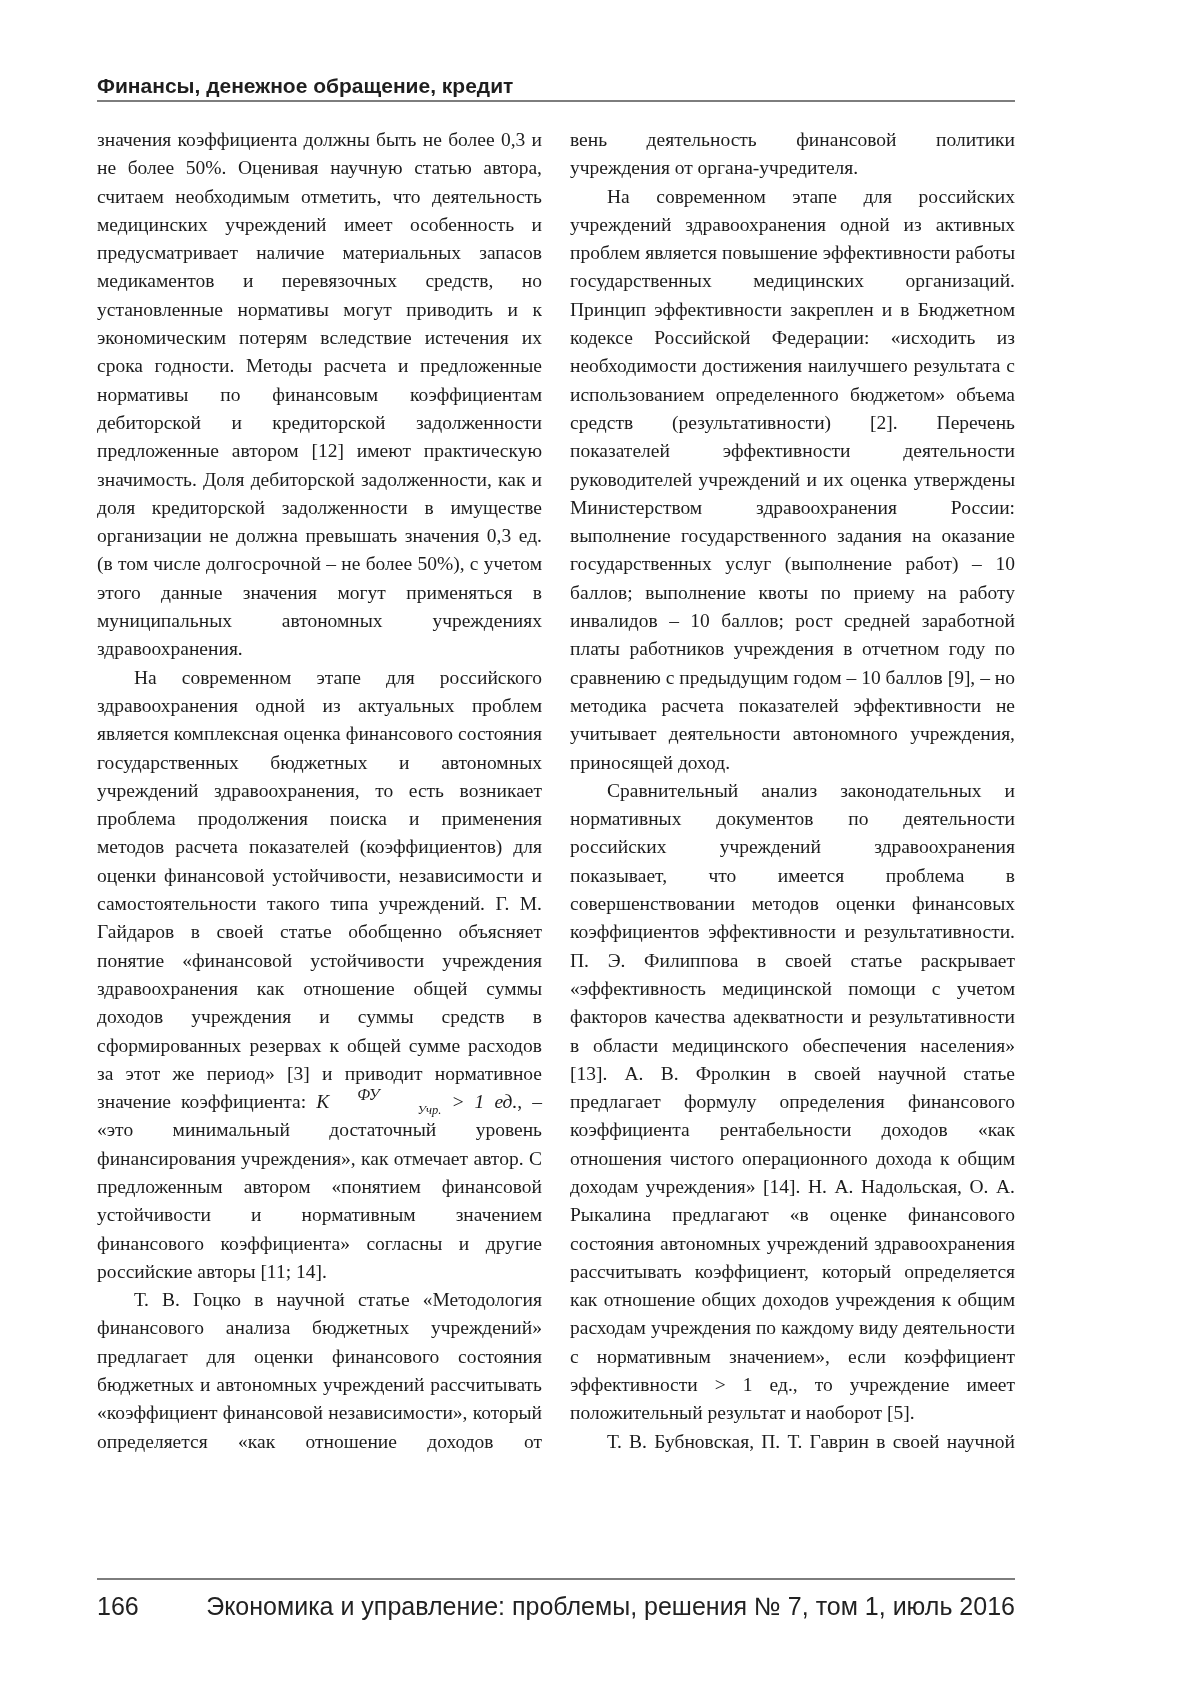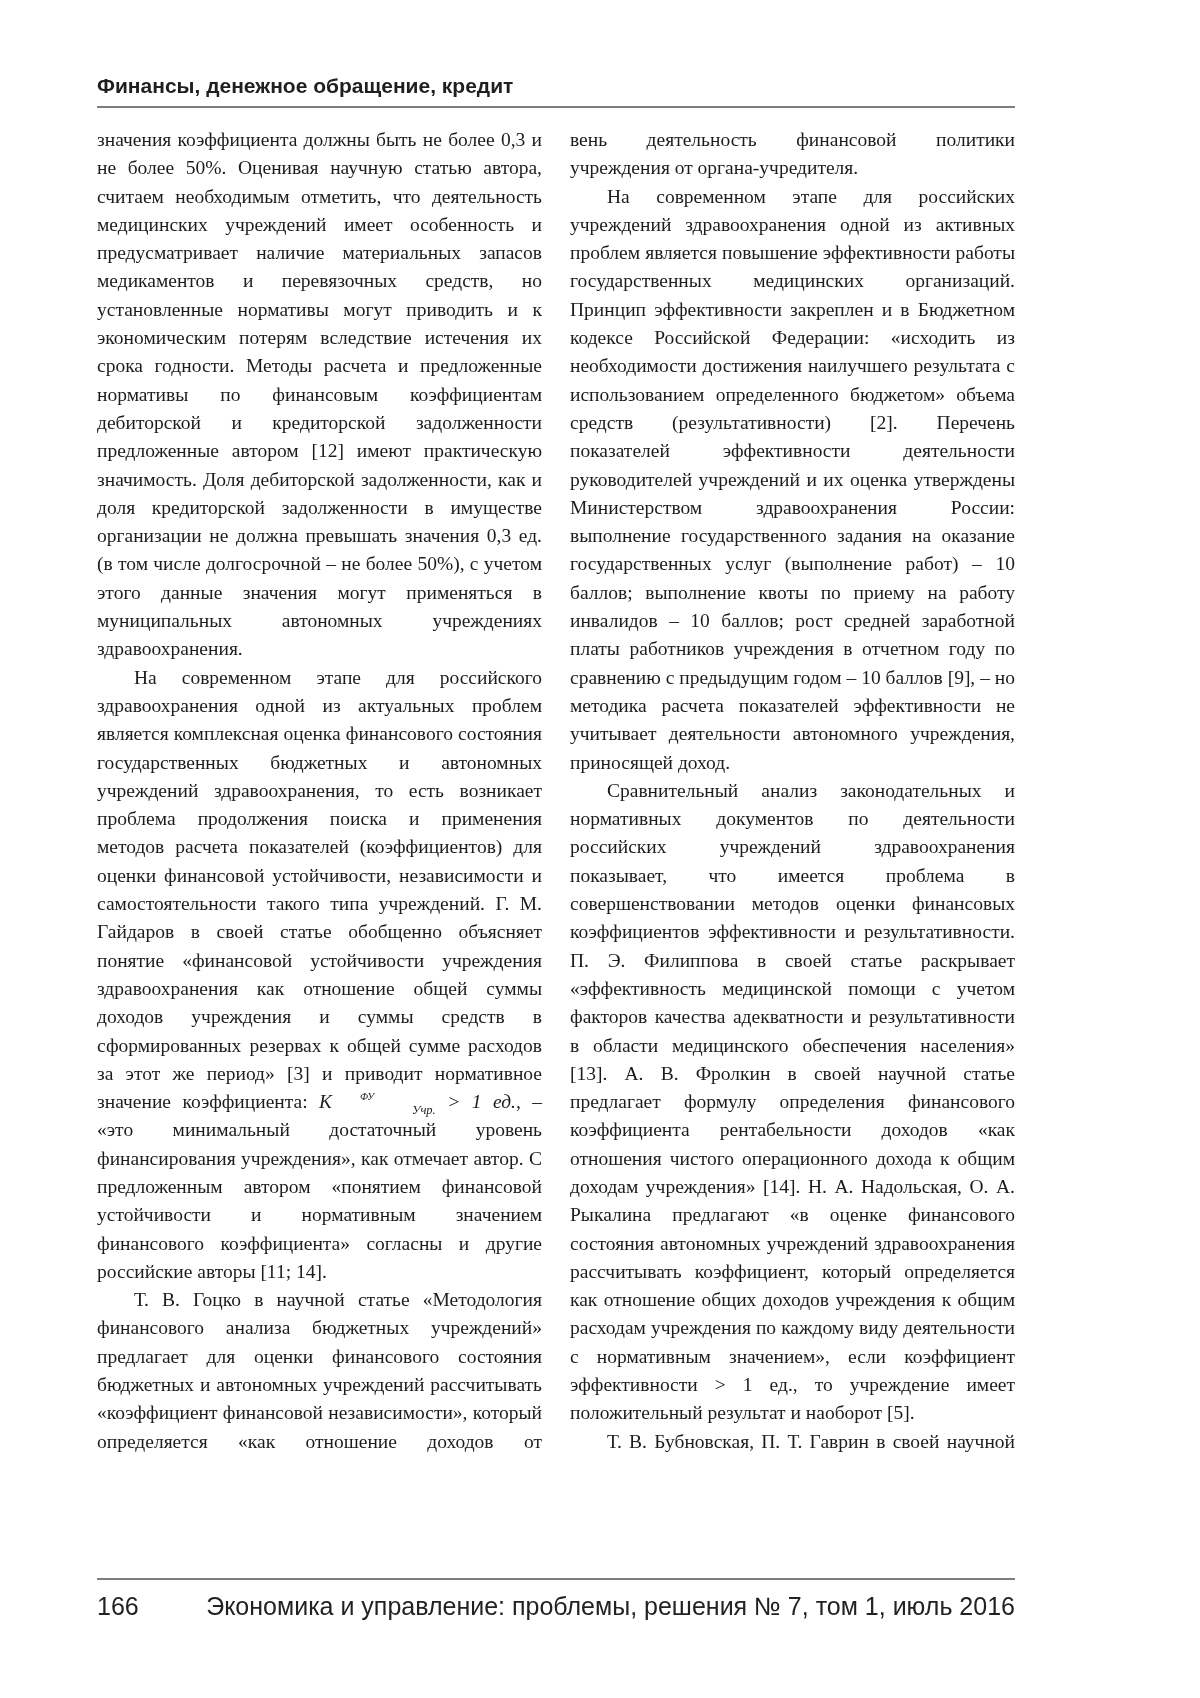--- a/index.html
+++ b/index.html
@@ -20,21 +20,21 @@
     position: absolute;
     left: 97px;
     top: 74px;
     width: 918px;
   }
   .running-head {
     font-family: "Liberation Sans", sans-serif;
     font-weight: bold;
     font-size: 21px;
     color: #1f1f1f;
-    padding-bottom: 8px;
+    padding-bottom: 2px;
   }
   .rule {
     width: 100%;
     border-bottom: 2px solid #7d7d7d;
     height: 0;
   }
   .body-columns {
     position: absolute;
     left: 97px;
     top: 126px;
@@ -57,21 +57,21 @@
     hyphens: auto;
     -webkit-hyphens: auto;
   }
   .col p.cont {
     text-indent: 0;
   }
   .formula i {
     font-family: "Liberation Serif", serif;
   }
   .formula sup {
-    font-size: 10px;
+    font-size: 16px;
     font-style: italic;
     vertical-align: 8px;
     line-height: 0;
     margin-left: 28px;
   }
   .formula sub {
     font-size: 12.5px;
     font-style: italic;
     vertical-align: -6px;
     line-height: 0;

